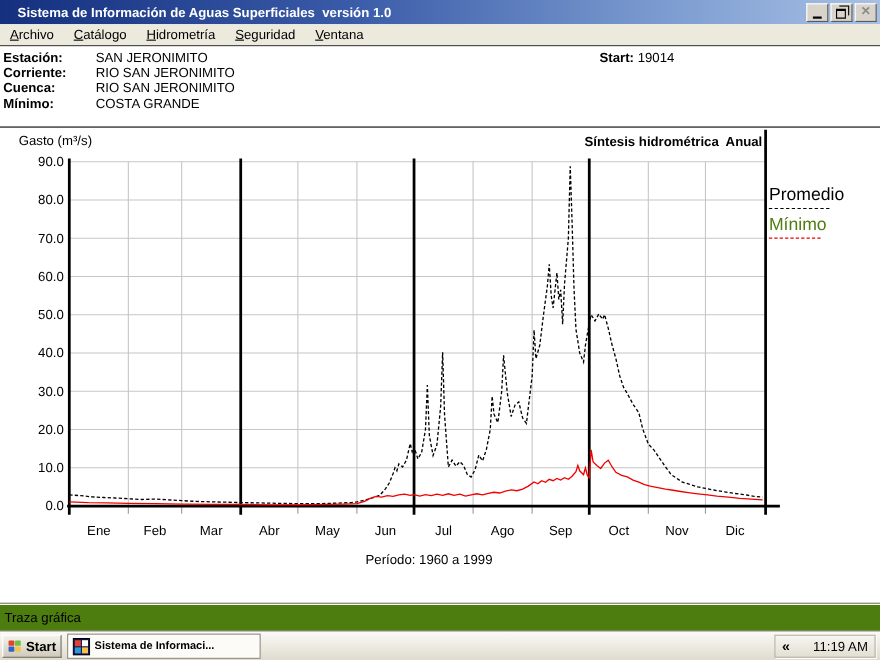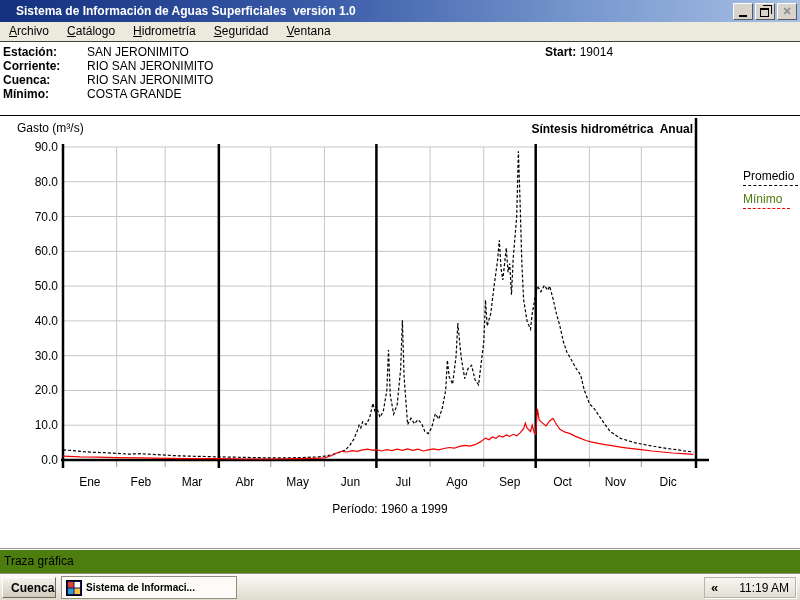--- a/index.html
+++ b/index.html
@@ -30,21 +30,21 @@
   .info-row{display:flex;gap:12px;}
   .info-row .lbl{font-weight:bold;width:72px;}
   .clave{position:absolute;left:545px;top:3px;font-size:12px;}
   .clave .lbl{font-weight:bold;}
 
   .sep{position:absolute;left:0;top:73px;width:800px;height:0;border-top:1px solid #000;}
 
   .ylabel{position:absolute;left:17px;top:79px;font-size:12px;}
   .chart-title{position:absolute;right:107px;top:80px;font-size:12px;font-weight:bold;white-space:pre;}
 
-  .legend{position:absolute;left:699px;top:127px;font-size:12px;padding-left:44px;}
+  .legend{position:absolute;left:699px;top:127px;font-size:16px;}
   .legend .name{display:block;}
   .legend .sample{border-top:1px dashed #000;width:55px;height:0;margin:2px 0 6px 0;}
   .legend .min-name{color:#4d7c0f;}
   .legend .sample-min{border-top:1px dashed #f00000;width:47px;height:0;margin:2px 0 0 0;}
 
   svg text{font-family:"Liberation Sans",sans-serif;}
 
   
   .statusbar{position:absolute;left:0;top:548px;width:800px;height:25px;background:#4d7c0f;
     border-top:1px solid #9a978c;box-shadow:inset 0 1px 0 #ffffff;font-size:12px;}
@@ -197,21 +197,21 @@
   </div>
 
   <div class="taskbar">
     <div class="startbtn">
       <svg width="16" height="15" viewBox="0 0 16 15">
         <rect x="1" y="1" width="6.6" height="6" rx="1" fill="#e2432d"></rect>
         <rect x="8.4" y="1" width="6.6" height="6" rx="1" fill="#6fbf45"></rect>
         <rect x="1" y="7.8" width="6.6" height="6" rx="1" fill="#2e64c8"></rect>
         <rect x="8.4" y="7.8" width="6.6" height="6" rx="1" fill="#f6c343"></rect>
       </svg>
-      <span class="st-label">Cuenca</span>
+      <span class="st-label">Start</span>
     </div>
     <div class="taskbtn">
       <svg width="16" height="16" viewBox="0 0 16 16">
         <rect x="0.5" y="0.5" width="15" height="15" fill="#101060" stroke="#000"></rect>
         <rect x="2" y="2" width="5.5" height="5.5" fill="#e2432d"></rect>
         <rect x="8.5" y="2" width="5.5" height="5.5" fill="#ffffff"></rect>
         <rect x="2" y="8.5" width="5.5" height="5.5" fill="#2e9ad0"></rect>
         <rect x="8.5" y="8.5" width="5.5" height="5.5" fill="#f6c343"></rect>
       </svg>
       <span class="tb-label">Sistema de Informaci...</span>

